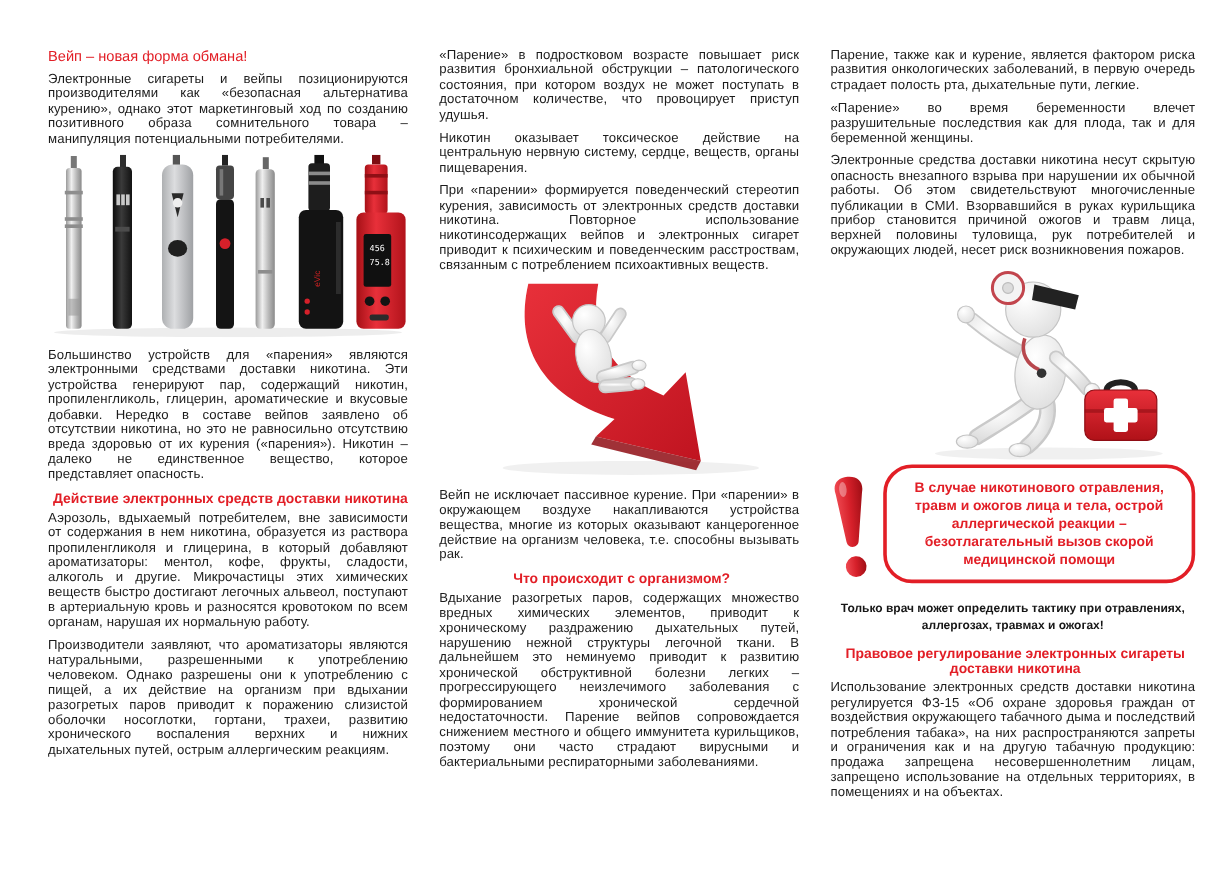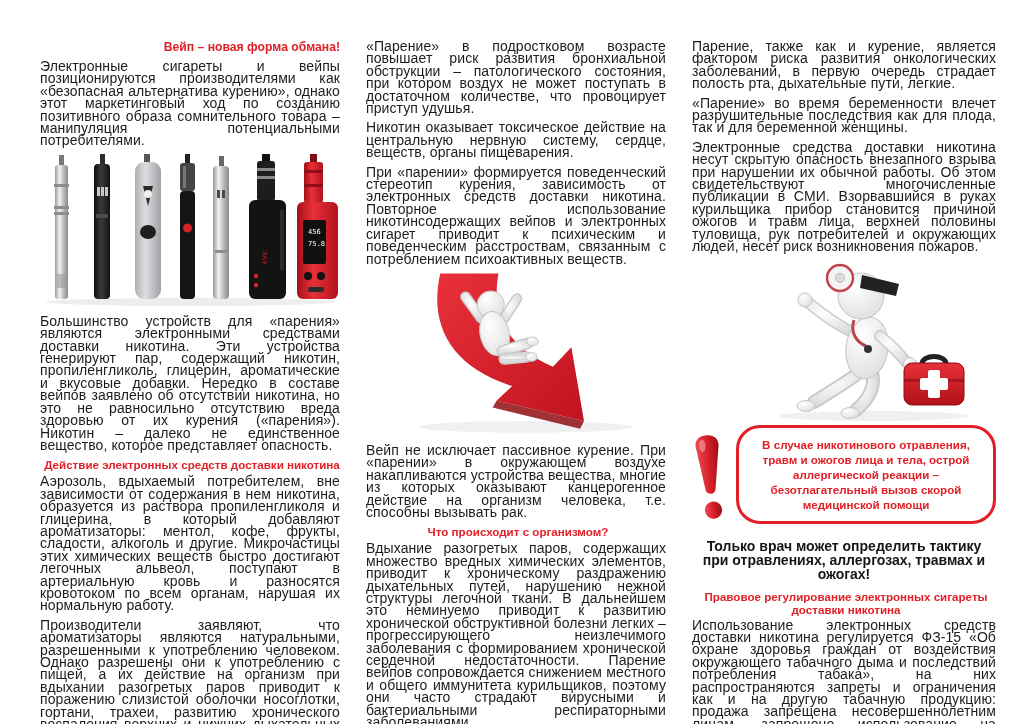--- a/index.html
+++ b/index.html
@@ -2,32 +2,32 @@
 <html style="--accent: #e21e26; --ink: #1c1c1c;"><head>
 <meta charset="utf-8">
 <style>
   :root { --accent:#e21e26; --ink:#1c1c1c; }
   * { margin:0; padding:0; box-sizing:border-box; }
   html,body { width:1024px; height:724px; background:#fff; overflow:hidden; }
   body { font-family:"Liberation Sans","DejaVu Sans",sans-serif; color:var(--ink); }
   .page { width:1024px; height:724px; background:#fff; display:flex; padding:40px 30px 20px 40px; gap:26px; }
   .col { width:300px; flex:0 0 300px; }
   .col-r { flex:0 0 304px; width:304px; }
-  p.body-text { font-size:14px; line-height:12.4px; text-align:justify; margin-bottom:7px; letter-spacing:.1px; }
+  p.body-text { font-size:11px; line-height:12.4px; text-align:justify; margin-bottom:7px; letter-spacing:.1px; }
   .red-heading { color:var(--accent); font-weight:bold; font-size:11.6px; line-height:13px; text-align:center; margin:4px 0 4px 4px; }
-  .page-title { color:var(--accent); font-weight:bold; font-size:12.2px; text-align:right; margin-bottom:6px; }
+  .page-title { color:var(--accent); font-weight:normal; font-size:12.2px; text-align:left; margin-bottom:6px; }
   .img-frame { display:block; margin:5px 0 9px 0; }
   .vape-photo { width:300px; height:152px; }
   .arrow-photo { width:272px; height:168px; margin:2px auto 4px auto; display:block; }
   .doctor-photo { width:232px; height:163px; display:block; margin:2px 0 2px auto; }
   .alert-row { display:flex; align-items:flex-start; gap:8px; margin:2px 0 8px 0; }
   .excl { width:36px; height:104px; flex:0 0 36px; margin-top:2px; }
   .alert-box { flex:1; border:3px solid var(--accent); border-radius:24px; padding:9px 10px; background:#fff; }
   .alert-box .alert-text { color:var(--accent); font-weight:bold; font-size:11.6px; line-height:15px; text-align:center; }
-  .doctor-note { font-weight:bold; font-size:14px; line-height:14px; text-align:center; margin:2px 8px 9px 8px; color:#161616; }
+  .doctor-note { font-weight:bold; font-size:10px; line-height:14px; text-align:center; margin:2px 8px 9px 8px; color:#161616; }
   .legal-head { margin-bottom:3px; }
 </style>
 </head>
 <body>
 
 <div class="page">
 
   <div class="col">
     <div class="page-title">Вейп – новая форма обмана!</div>
     <p class="body-text">Электронные сигареты и вейпы позиционируются производителями как «безопасная альтернатива курению», однако этот маркетинговый ход по созданию позитивного образа сомнительного товара – манипуляция потенциальными потребителями.</p>

